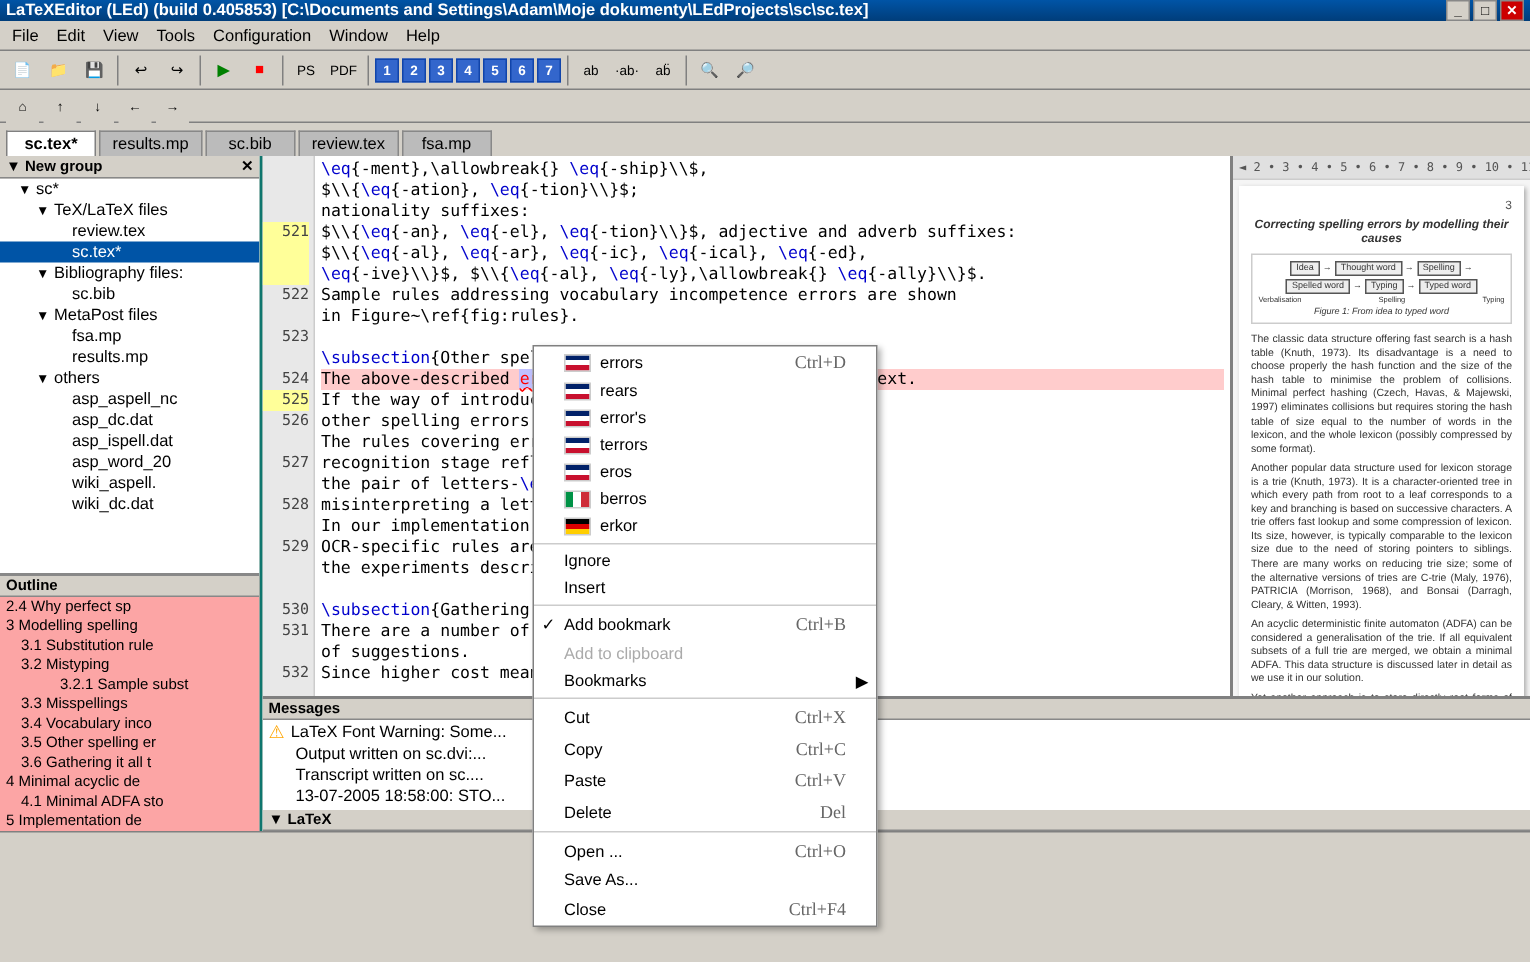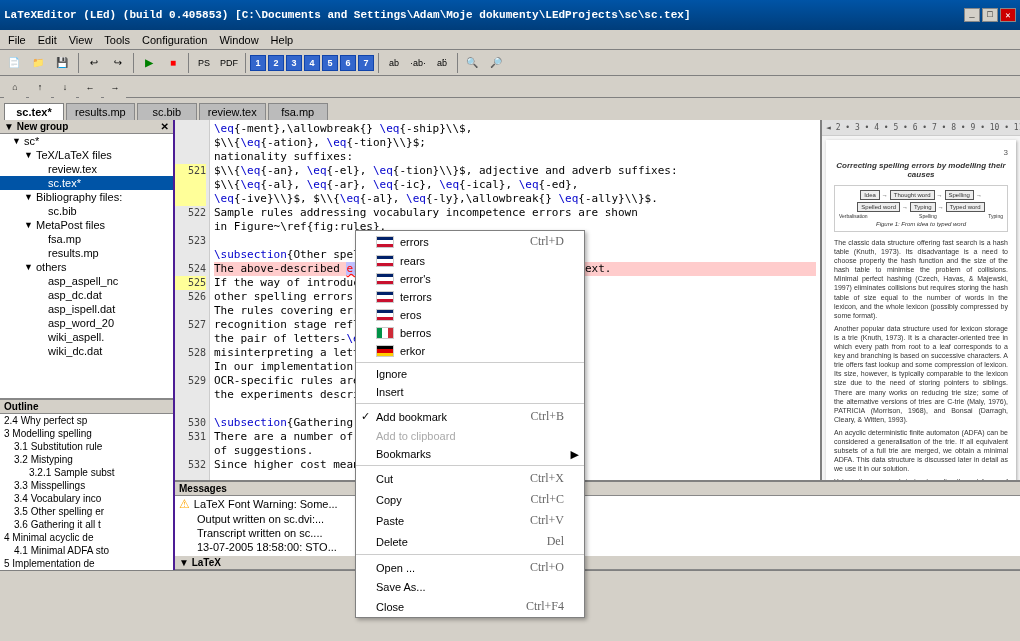--- a/index.html
+++ b/index.html
@@ -2,28 +2,27 @@
 <html><head>
   <meta charset="utf-8">
   <style>
     * { box-sizing: border-box; margin: 0; padding: 0; }
     body { font-family: 'Segoe UI', Tahoma, Geneva, Verdana, sans-serif; font-size: 11px; background: #d4d0c8; overflow: hidden; }
     
     
     #titlebar {
       background: linear-gradient(to bottom, #0054a6, #003d7a);
       color: white;
-      height: 30px;
+      height: 14px;
       display: flex;
       align-items: center;
       justify-content: space-between;
       padding: 0 4px;
       font-size: 11px;
       font-weight: bold;
-      font-family: Liberation Mono, monospace;
     }
     #titlebar-buttons { display: flex; gap: 2px; }
     .title-btn {
       width: 16px; height: 14px;
       border: 1px solid #888;
       cursor: pointer;
       display: flex; align-items: center; justify-content: center;
       font-size: 9px; font-weight: bold;
       color: black;
     }
@@ -274,32 +273,32 @@
       font-size: 10px;
       padding: 1px 4px;
       cursor: pointer;
     }
 
     #left-panel {
       width: 175px;
       display: flex;
       flex-direction: column;
       overflow: hidden;
-      border-right: 2px solid #4c1d95;
+      border-right: 2px solid #0f766e;
     }
 
     #left-panel-top {
       height: 280px;
       background: white;
       overflow-y: auto;
       border-bottom: 2px solid #888;
     }
     #left-panel-bottom {
       flex: 1;
-      background: #ffffff;
+      background: #fca5a5;
       overflow-y: auto;
     }
 
     .panel-title-bar {
       background: #d4d0c8;
       padding: 1px 4px;
       font-weight: bold;
       font-size: 10px;
       border-bottom: 1px solid #888;
       display: flex;
@@ -460,21 +459,21 @@
       </div>
 
       <div id="left-panel-bottom">
         <div class="panel-title-bar">
           <span>Outline</span>
         </div>
         <div class="outline-section" style="padding-left:4px;">2.4 Why perfect sp</div>
         <div class="outline-section" style="padding-left:4px;">3 Modelling spelling</div>
         <div class="outline-section" style="padding-left:14px;">3.1 Substitution rule</div>
         <div class="outline-section" style="padding-left:14px;">3.2 Mistyping</div>
-        <div class="outline-section" style="padding-left:29px;">3.2.1 Sample subst</div>
+        <div class="outline-section" style="padding-left:40px;">3.2.1 Sample subst</div>
         <div class="outline-section" style="padding-left:14px;">3.3 Misspellings</div>
         <div class="outline-section" style="padding-left:14px;">3.4 Vocabulary inco</div>
         <div class="outline-section" style="padding-left:14px;">3.5 Other spelling er</div>
         <div class="outline-section" style="padding-left:14px;">3.6 Gathering it all t</div>
         <div class="outline-section" style="padding-left:4px;">4 Minimal acyclic de</div>
         <div class="outline-section" style="padding-left:14px;">4.1 Minimal ADFA sto</div>
         <div class="outline-section" style="padding-left:4px;">5 Implementation de</div>
 
       </div>
     </div>

